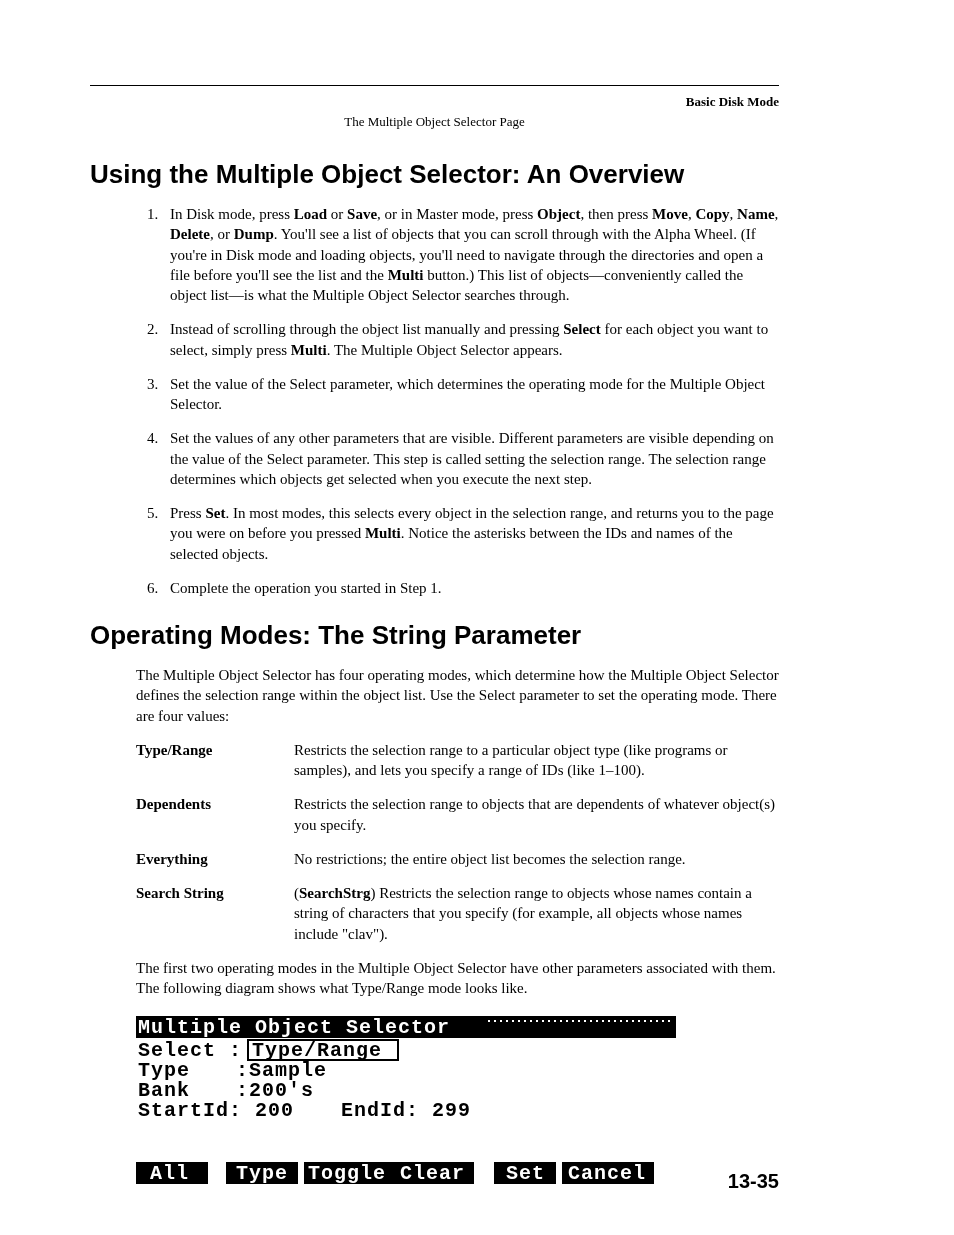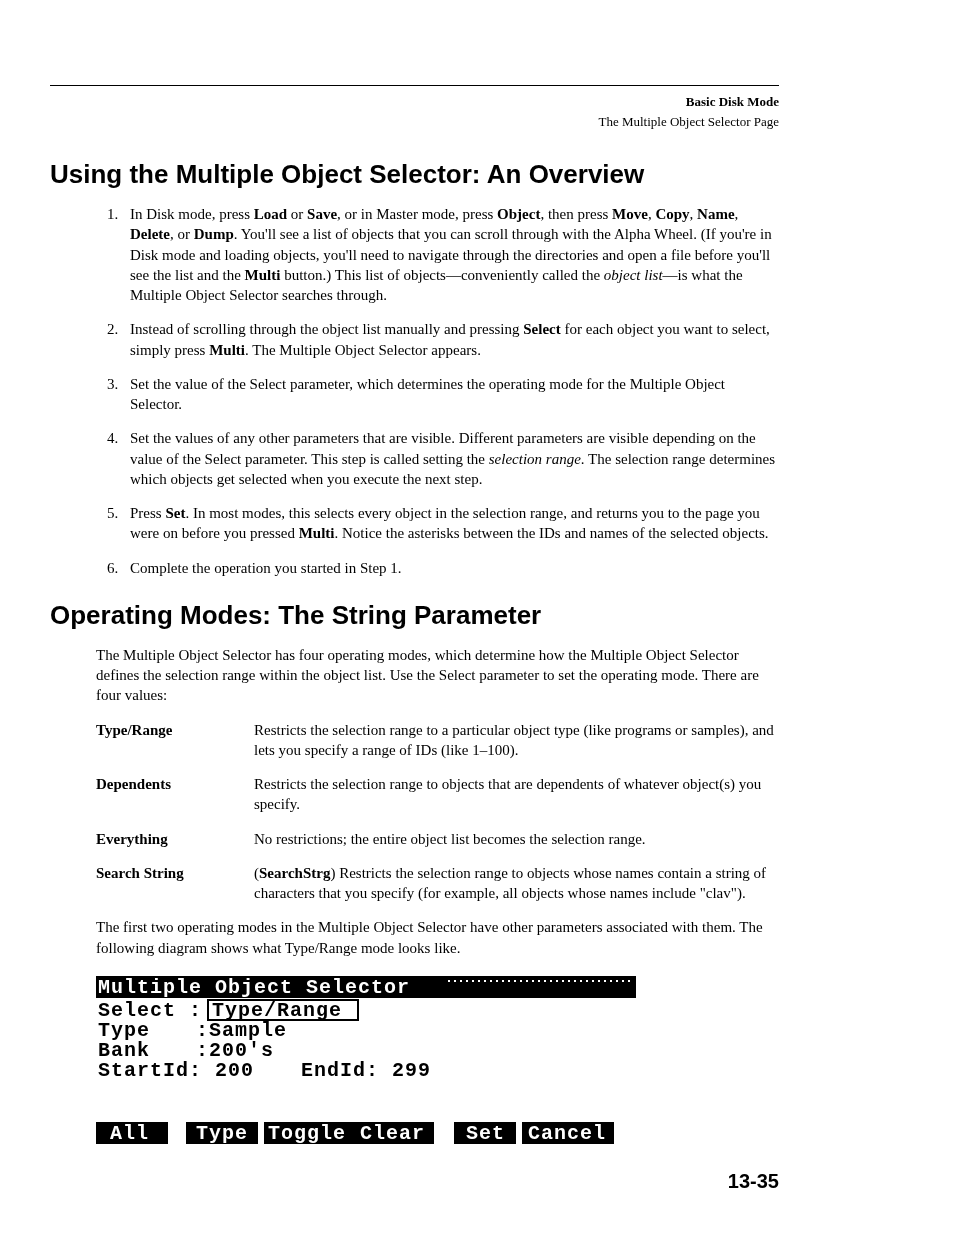--- a/index.html
+++ b/index.html
@@ -9,37 +9,38 @@
     color: #000;
     background: #fff;
     margin: 0;
     padding: 0;
   }
   .page {
     width: 877px;
     height: 1235px;
     position: relative;
     box-sizing: border-box;
-    padding: 85px 98px 0 50px;
+    padding: 85px 98px 0 90px;
   }
   .top-rule {
     border-top: 1.5px solid #000;
     margin: 0 0 6px 0;
   }
   .header-block {
     text-align: right;
     font-size: 13px;
     line-height: 1.5;
     margin-bottom: 26px;
   }
   .header-bold {
     font-weight: bold;
   }
   .header-sub {
     font-size: 13px;
+    text-align: center;
   }
   h2.section {
     font-family: Liberation Sans, sans-serif;
     font-weight: bold;
     font-size: 26px;
     margin: 0 0 12px 0;
     letter-spacing: 0px;
   }
   .content {
     margin-left: 46px;
@@ -49,21 +50,21 @@
     padding-left: 26px;
   }
   ol.steps > li {
     margin-bottom: 14px;
     padding-left: 8px;
   }
   ol.steps > li::marker {
     font-size: 15px;
   }
   .b { font-weight: bold; }
-  .i { font-style: italic; }
+  .i { }
   p.para {
     margin: 0 0 14px 0;
   }
   .defs {
     margin: 0 0 14px 0;
   }
   .def-row {
     display: flex;
     margin-bottom: 14px;
   }

